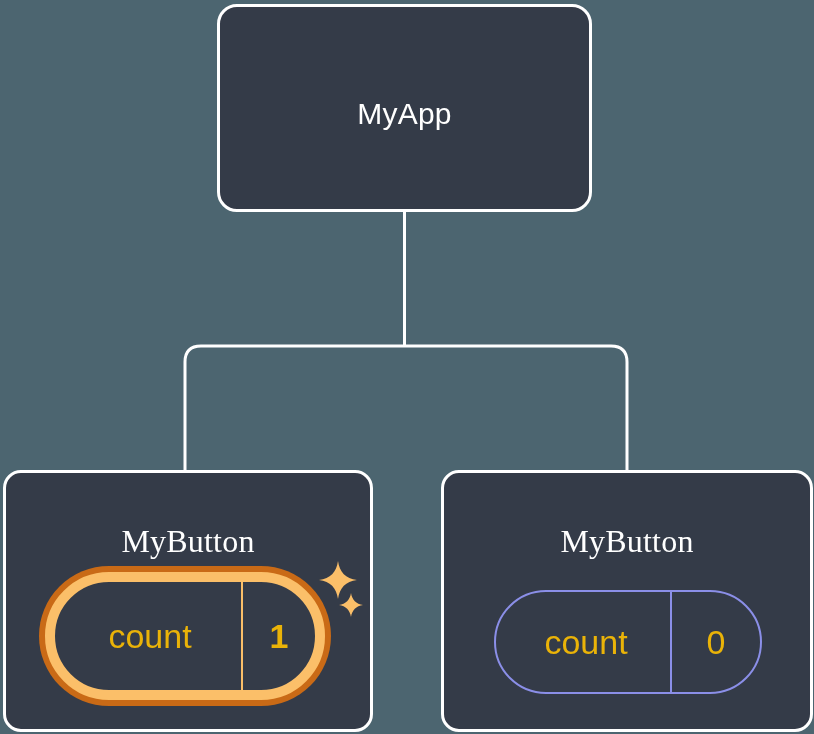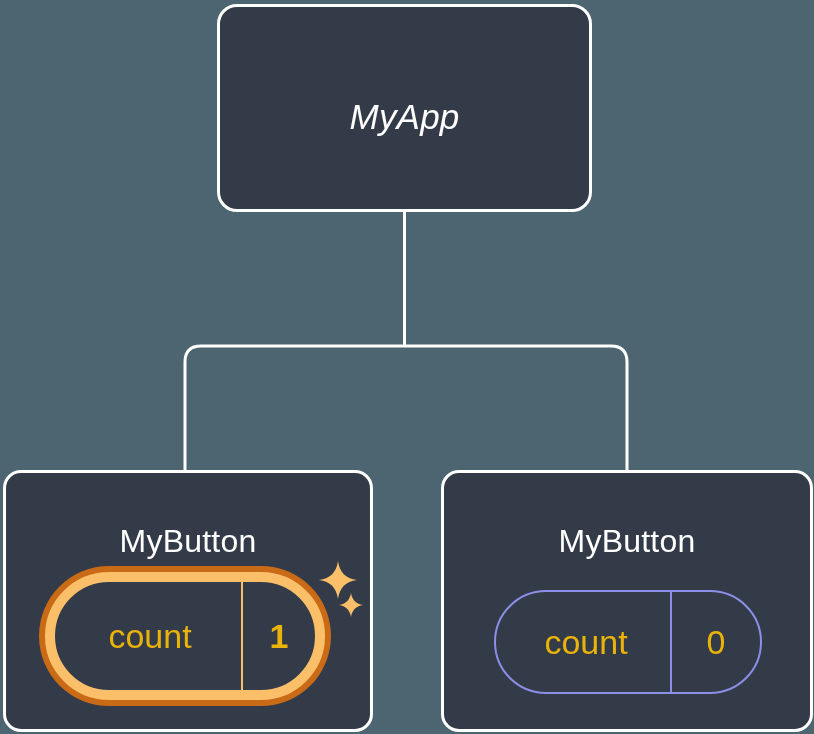--- a/index.html
+++ b/index.html
@@ -48,40 +48,40 @@
 
   #node-app {
     left: 217px;
     top: 4px;
     width: 375px;
     height: 208px;
     border-radius: 20px;
   }
   #node-app .node-title {
     top: 90px;
-    font-size: 35px;
-    font-style: italic;
+    font-size: 30px;
   }
 
   #node-btn-left {
     left: 3px;
     top: 470px;
     width: 370px;
     height: 262px;
   }
   #node-btn-right {
     left: 441px;
     top: 470px;
     width: 372px;
     height: 262px;
   }
   #node-btn-left .node-title,
   #node-btn-right .node-title {
     top: 50px;
     font-size: 32px;
+    font-family: Liberation Serif, serif;
   }
 
   
   .pill-wrap {
     position: absolute;
   }
   .pill {
     position: relative;
     display: flex;
     align-items: stretch;

